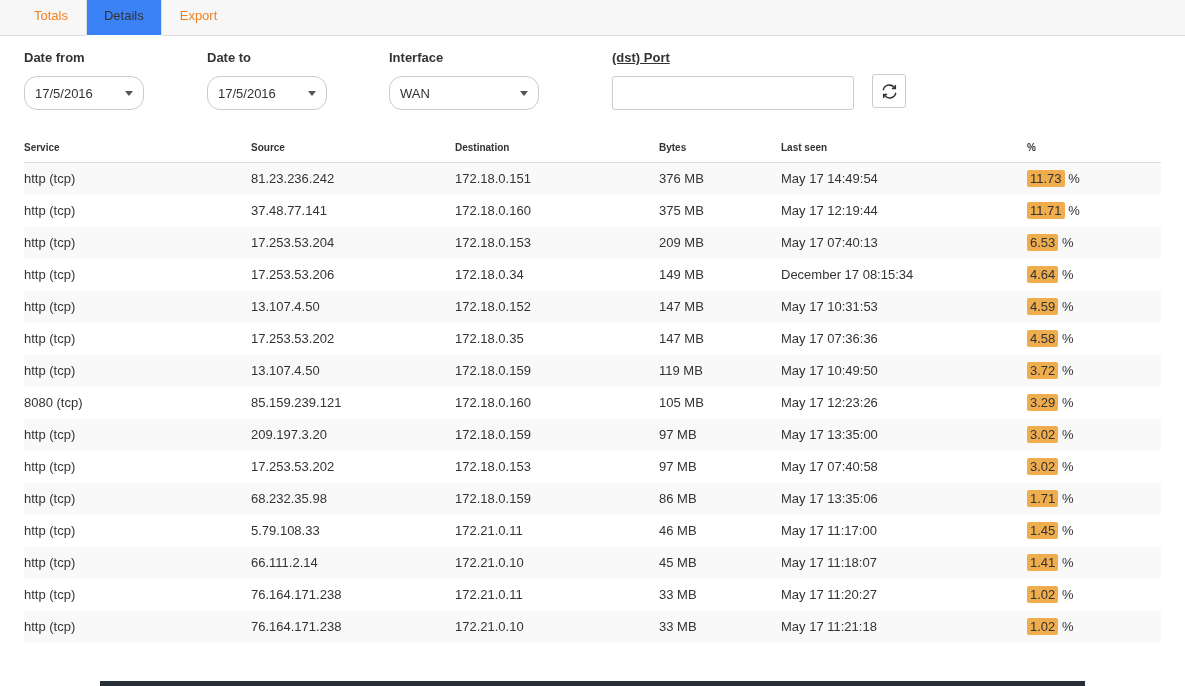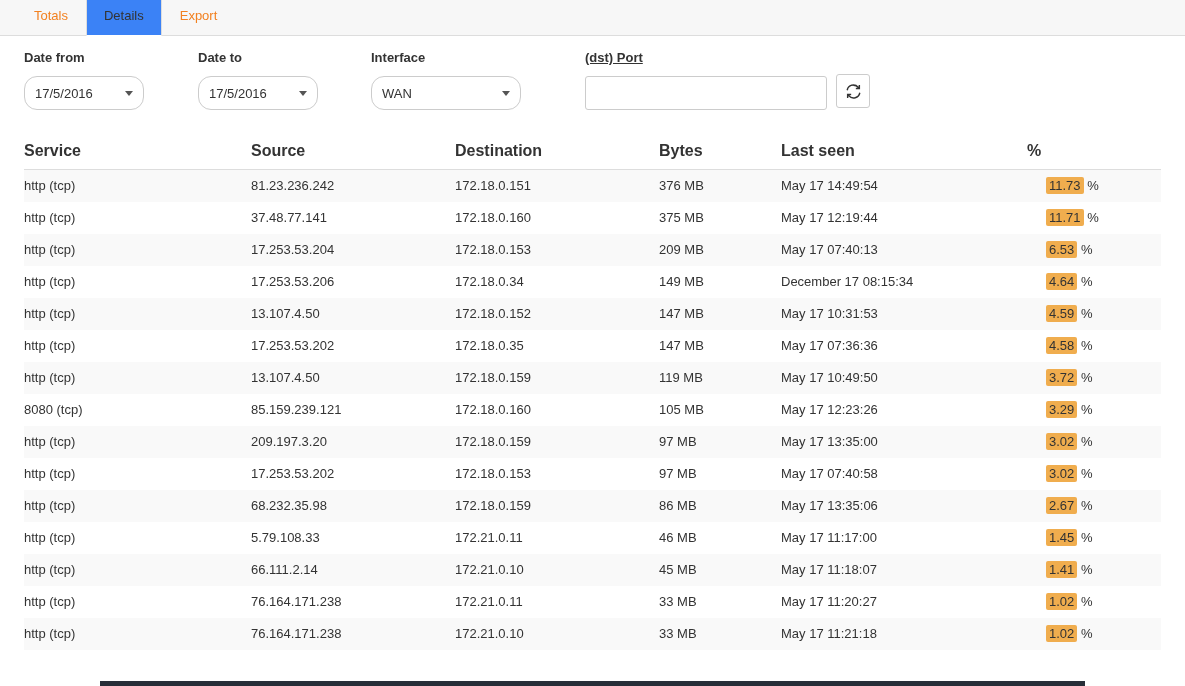--- a/index.html
+++ b/index.html
@@ -37,20 +37,21 @@
     border-bottom:1px solid #ffffff;
     margin-bottom:-1px;
     border-radius:3px 3px 0 0;
   }
 
   
   .filters {
     display:flex;
     align-items:flex-start;
     padding:14px 0 10px 24px;
+    gap:9px;
   }
   .filter-group { display:flex; flex-direction:column; }
   .filter-label {
     font-weight:bold;
     font-size:13px;
     margin-bottom:11px;
     color:#333333;
   }
   .control {
     height:34px;
@@ -103,38 +104,37 @@
   table { width:1137px; border-collapse:collapse; table-layout:fixed; }
   col.c-service { width:227px; }
   col.c-source { width:204px; }
   col.c-dest { width:204px; }
   col.c-bytes { width:122px; }
   col.c-seen { width:246px; }
   col.c-pct { width:134px; }
   th {
     text-align:left;
     font-weight:bold;
-    font-size:16px;
+    font-size:10px;
     padding:10px 0 9px;
     border-bottom:1px solid #dddddd;
     color:#333333;
   }
   td {
     font-size:13px;
     padding:8px 0 9px;
     color:#333333;
   }
   tbody tr:nth-child(odd) { background:#f9f9f9; }
   tbody tr:nth-child(even) { background:#ffffff; }
   .pct-badge {
     background:#f0ad4e;
     color:#333333;
     padding:1px 3px;
     border-radius:2px;
-    margin-left:19px;
   }
 
   
   .footer-strip {
     position:absolute;
     bottom:0;
     left:100px;
     width:985px;
     height:5px;
     background:#272e38;
@@ -323,21 +323,21 @@
     </td>
   </tr>
 
   <tr>
     <td>http (tcp)</td>
     <td>68.232.35.98</td>
     <td>172.18.0.159</td>
     <td>86 MB</td>
     <td>May 17 13:35:06</td>
     <td>
-      <span class="pct-badge">2.67</span><span> %</span>
+      <span class="pct-badge">1.71</span><span> %</span>
     </td>
   </tr>
 
   <tr>
     <td>http (tcp)</td>
     <td>5.79.108.33</td>
     <td>172.21.0.11</td>
     <td>46 MB</td>
     <td>May 17 11:17:00</td>
     <td>

